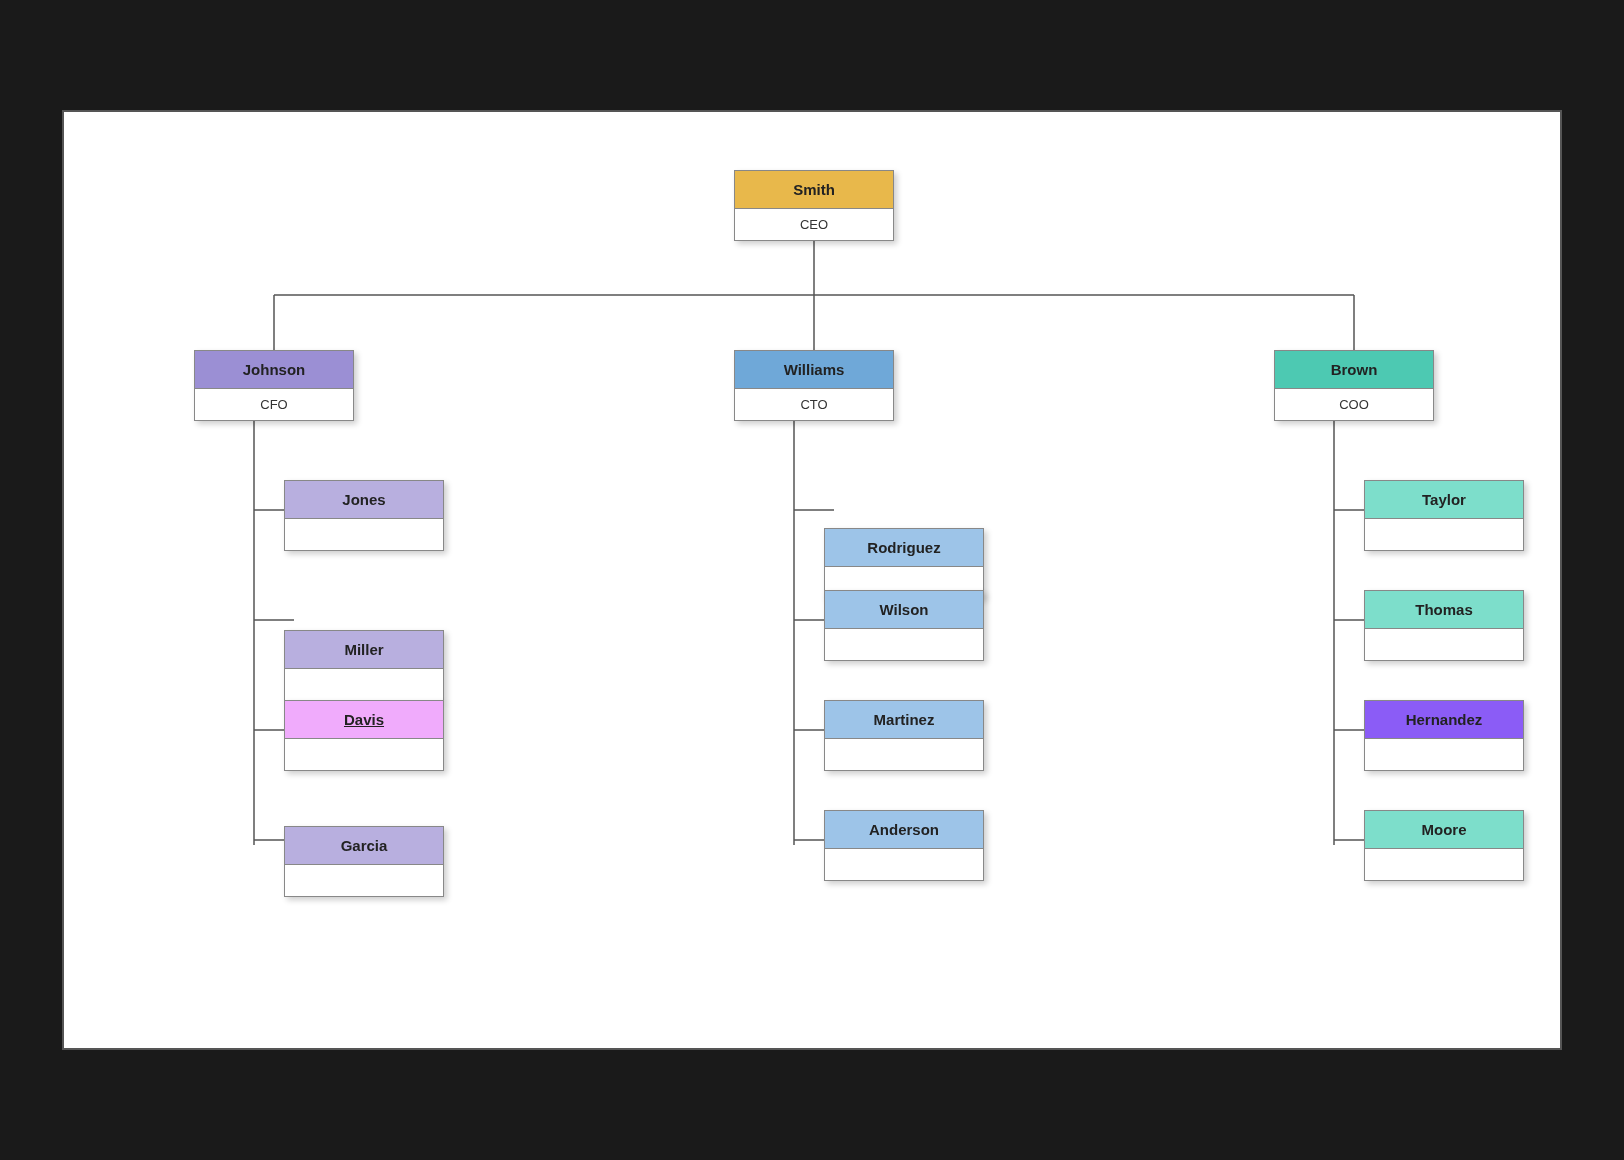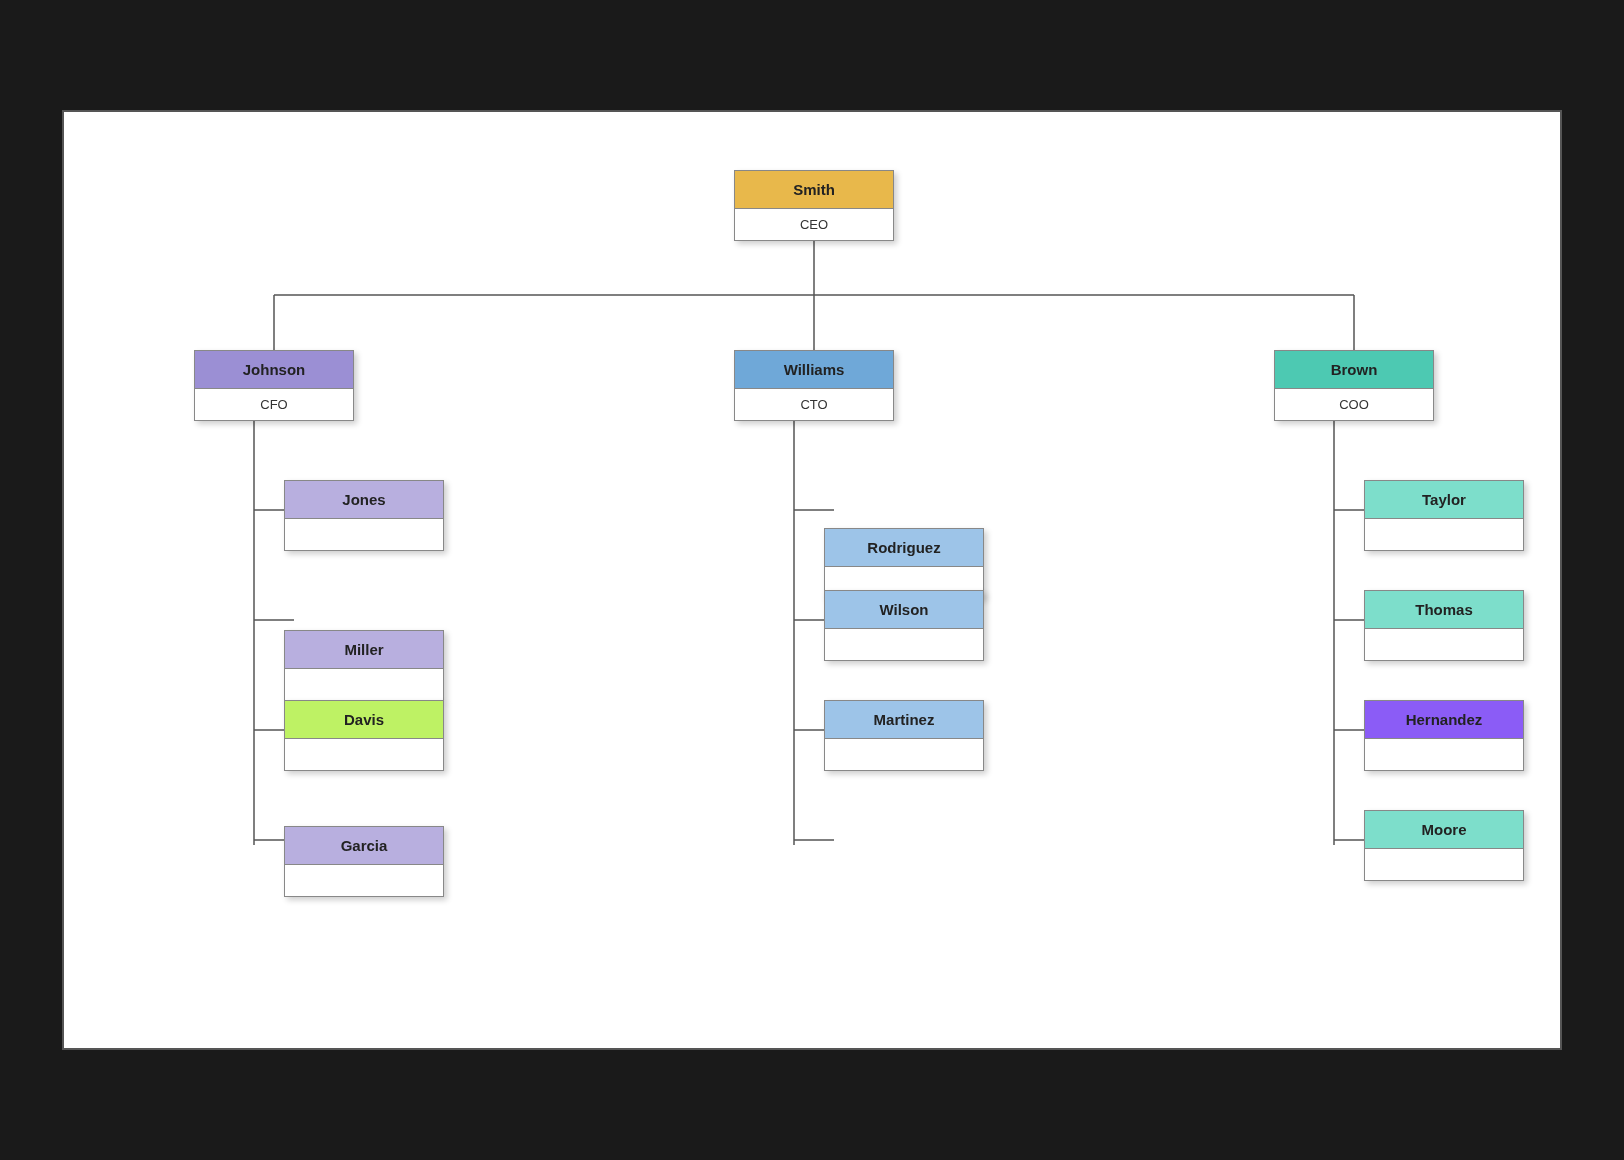--- a/index.html
+++ b/index.html
@@ -86,41 +86,45 @@
       </div>
       <div class="node" style="width: 160px; position: absolute; left: 190px; top: 340px;">
         <div class="node-header" style="background-color: rgb(184, 175, 223);">Jones</div>
         <div class="node-body">&nbsp;</div>
       </div>
       <div class="node" style="width: 160px; position: absolute; left: 190px; top: 450px; margin-top: 40px;">
         <div class="node-header" style="background-color: rgb(184, 175, 223);">Miller</div>
         <div class="node-body">&nbsp;</div>
       </div>
       <div class="node" style="width: 160px; position: absolute; left: 190px; top: 560px;">
-        <div class="node-header" style="background-color: #bef264;">Davis</div>
+        <div class="node-header" style="background-color: #f0abfc; text-decoration: underline;">Davis</div>
         <div class="node-body">&nbsp;</div>
       </div>
       <div class="node" style="width: 160px; position: absolute; left: 190px; top: 670px; margin-top: 16px;">
         <div class="node-header" style="background-color: rgb(184, 175, 223);">Garcia</div>
         <div class="node-body">&nbsp;</div>
       </div>
       <div class="node" style="position: absolute; left: 640px; top: 210px; width: 160px;">
         <div class="node-header" style="background-color: rgb(111, 168, 216);">Williams</div>
         <div class="node-body">CTO</div>
       </div>
       <div class="node" style="width: 160px; position: absolute; left: 730px; top: 340px; margin-top: 48px;">
         <div class="node-header" style="background-color: rgb(157, 196, 232);">Rodriguez</div>
         <div class="node-body">&nbsp;</div>
       </div>
       <div class="node" style="width: 160px; position: absolute; left: 730px; top: 450px;">
         <div class="node-header" style="background-color: rgb(157, 196, 232);">Wilson</div>
         <div class="node-body">&nbsp;</div>
       </div>
       <div class="node" style="width: 160px; position: absolute; left: 730px; top: 560px;">
         <div class="node-header" style="background-color: rgb(157, 196, 232);">Martinez</div>
+        <div class="node-body">&nbsp;</div>
+      </div>
+      <div class="node" style="width: 160px; position: absolute; left: 730px; top: 670px;">
+        <div class="node-header" style="background-color: rgb(157, 196, 232);">Anderson</div>
         <div class="node-body">&nbsp;</div>
       </div>
       <div class="node" style="width: 160px; position: absolute; left: 1270px; top: 340px;">
         <div class="node-header" style="background-color: rgb(125, 222, 203);">Taylor</div>
         <div class="node-body">&nbsp;</div>
       </div>
       <div class="node" style="position: absolute; left: 1180px; top: 210px; width: 160px;">
         <div class="node-header" style="background-color: rgb(77, 201, 178);">Brown</div>
         <div class="node-body">COO</div>
       </div>

